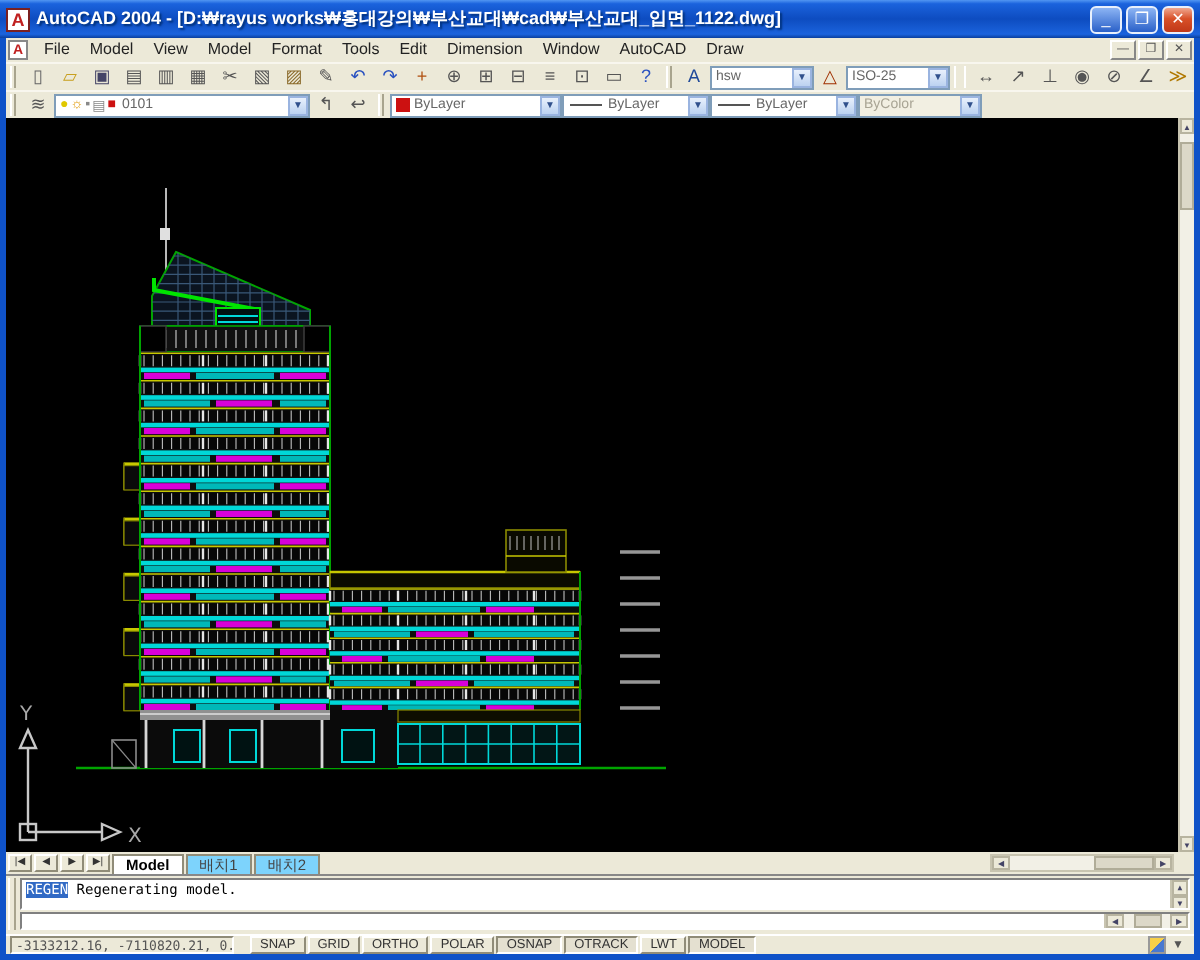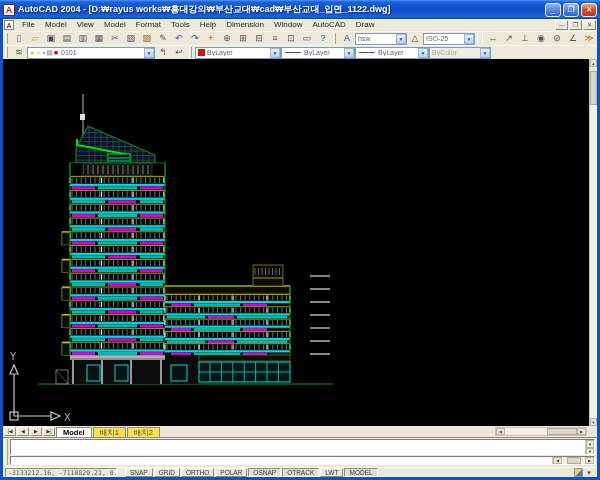--- a/index.html
+++ b/index.html
@@ -53,21 +53,21 @@
     border-left:1px solid #c8c4b0; display:flex; flex-direction:column; }
   .sarrow { height:8px; background:#ece9d8; border:1px solid #b8b4a0; font-size:4px; color:#446;
     display:flex; align-items:center; justify-content:center; flex:0 0 auto; }
   .vthumb { margin-top:60%; height:34px; background:#dcd8c8; border:1px solid #b0ac98; }
 
   
   .tabrow { height:11px; background:#ece9d8; display:flex; align-items:flex-end; font-size:7.5px; }
   .tnav { width:12px; height:9px; background:#ece9d8; border:1px solid; border-color:#fff #908c78 #908c78 #fff;
     font-size:5px; line-height:7px; text-align:center; color:#333; margin:0 0 1px 1px; flex:0 0 auto; }
   .tab { padding:0 6px; height:10px; line-height:10px; color:#444; border:1px solid #908c78; border-bottom:none;
-    background:#fde047; margin-left:1px; flex:0 0 auto; }
+    background:#7dd3fc; margin-left:1px; flex:0 0 auto; }
   .tab.active { background:#fff; font-weight:bold; color:#000; }
   .hscroll { margin-left:auto; margin-right:10px; width:92px; height:9px; background:#f2f0e6;
     border:1px solid #c8c4b0; display:flex; align-items:center; margin-bottom:1px; }
   .harrow { width:9px; height:7px; background:#ece9d8; border:1px solid #b8b4a0; font-size:4px; line-height:5px;
     text-align:center; color:#446; flex:0 0 auto; }
   .hthumb { width:30px; height:7px; background:#dcd8c8; border:1px solid #b0ac98; margin-left:auto; }
 
   
   .cmdarea { height:30px; background:#ece9d8; border-top:1px solid #888; display:flex; padding:1px 2px 2px 1px; }
   .cmdgrip { width:4px; border-left:1px solid #fff; border-right:1px solid #a8a48e; margin-right:2px; flex:0 0 auto; }
@@ -111,21 +111,21 @@
 
   <div class="menubar">
     <span class="doc-icon">A</span>
     <span id="menu-items" style="display:flex;justify-content:flex-end;">
         <span class="menu-item">File</span>
         <span class="menu-item">Model</span>
         <span class="menu-item">View</span>
         <span class="menu-item">Model</span>
         <span class="menu-item">Format</span>
         <span class="menu-item">Tools</span>
-        <span class="menu-item">Help</span>
+        <span class="menu-item">Edit</span>
         <span class="menu-item">Dimension</span>
         <span class="menu-item">Window</span>
         <span class="menu-item">AutoCAD</span>
         <span class="menu-item">Draw</span>
       </span>
     <span class="childbtns">
       <span class="cbtn">—</span>
       <span class="cbtn">❐</span>
       <span class="cbtn">✕</span>
     </span>
@@ -1040,20 +1040,21 @@
       <span class="harrow">◀</span>
       <span class="hthumb"></span>
       <span class="harrow">▶</span>
     </span>
   </div>
 
   <div class="cmdarea">
     <span class="cmdgrip"></span>
     <span class="cmdstack">
       <span class="cmdhist">
+        <div><span class="sel">REGEN</span><span> Regenerating model.</span></div>
         <span class="cmdvs">
           <span class="sarrow">▲</span>
           <span class="sarrow">▼</span>
         </span>
       </span>
       <span class="cmdinput">
         <span class="cmdhs">
           <span class="harrow">◀</span>
           <span class="hthumb"></span>
           <span class="harrow">▶</span>

